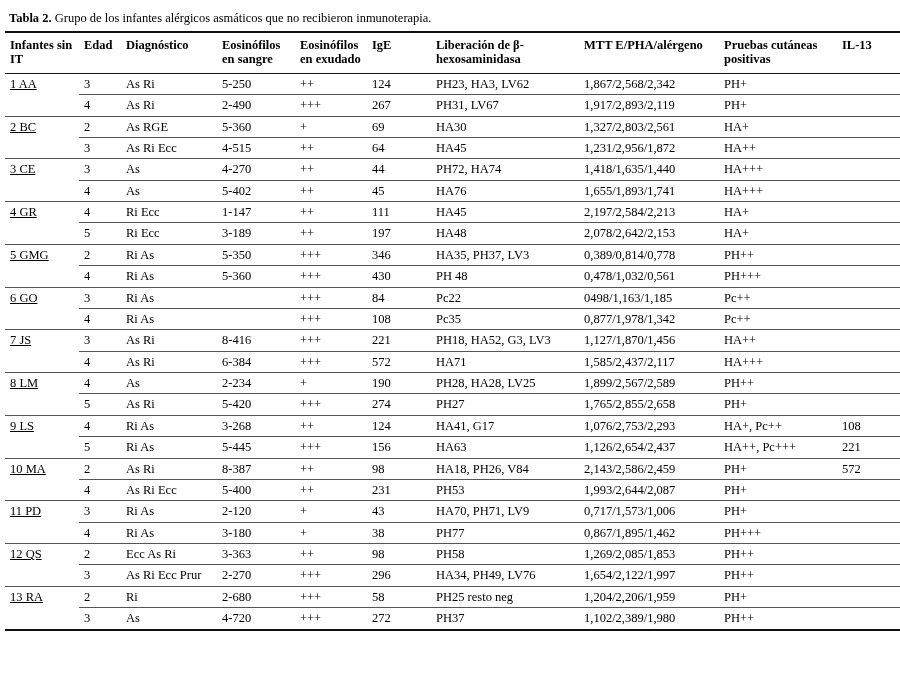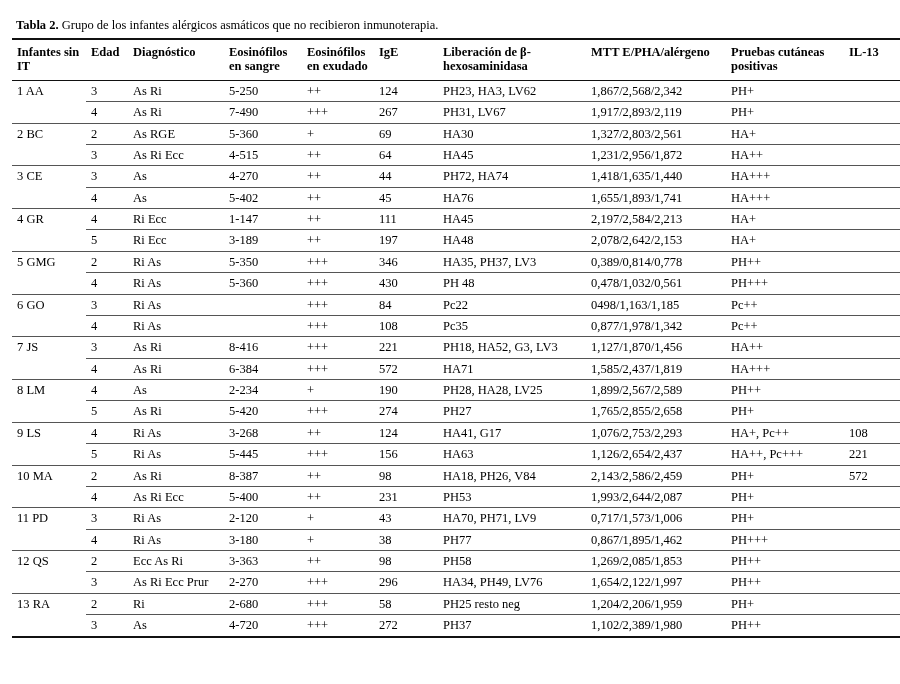--- a/index.html
+++ b/index.html
@@ -11,21 +11,21 @@
     width: 900px;
     height: 684px;
     font-family: "Liberation Serif", serif;
     color: #000000;
     overflow: hidden;
   }
   .page {
     width: 788px;
     height: 684px;
     box-sizing: border-box;
-    padding: 12px;
+    padding: 5px;
     position: relative;
   }
   .caption {
     font-size: 12.5px;
     padding: 6px 4px 5px 4px;
     line-height: 1.2;
   }
   .caption .caption-label {
     font-weight: bold;
   }
@@ -51,20 +51,21 @@
     line-height: 1.15;
     border-bottom: 0.8px solid #555;
   }
   table.data tbody tr.last td {
     border-bottom: 2.2px solid #111;
   }
   td.idcell {
     border-bottom: 0.8px solid #555;
     vertical-align: middle;
     white-space: nowrap;
+    text-decoration: underline;
   }
   td.idcell.lastid {
     border-bottom: 2.2px solid #111;
     margin-top: 31px;
   }
   
   col.c-id    { width: 74px; }
   col.c-edad  { width: 42px; }
   col.c-diag  { width: 96px; }
   col.c-esang { width: 78px; }
@@ -120,21 +121,21 @@
           <td>++</td>
           <td>124</td>
           <td>PH23, HA3, LV62</td>
           <td>1,867/2,568/2,342</td>
           <td>PH+</td>
           <td></td>
         </tr>
         <tr>
           <td>4</td>
           <td>As Ri</td>
-          <td>7-490</td>
+          <td>2-490</td>
           <td>+++</td>
           <td>267</td>
           <td>PH31, LV67</td>
           <td>1,917/2,893/2,119</td>
           <td>PH+</td>
           <td></td>
         </tr>
         <tr>
           <td class="idcell" rowspan="2">2 BC</td>
           <td>2</td>
@@ -262,21 +263,21 @@
           <td>HA++</td>
           <td></td>
         </tr>
         <tr>
           <td>4</td>
           <td>As Ri</td>
           <td>6-384</td>
           <td>+++</td>
           <td>572</td>
           <td>HA71</td>
-          <td>1,585/2,437/1,819</td>
+          <td>1,585/2,437/2,117</td>
           <td>HA+++</td>
           <td></td>
         </tr>
         <tr>
           <td class="idcell" rowspan="2">8 LM</td>
           <td>4</td>
           <td>As</td>
           <td>2-234</td>
           <td>+</td>
           <td>190</td>

